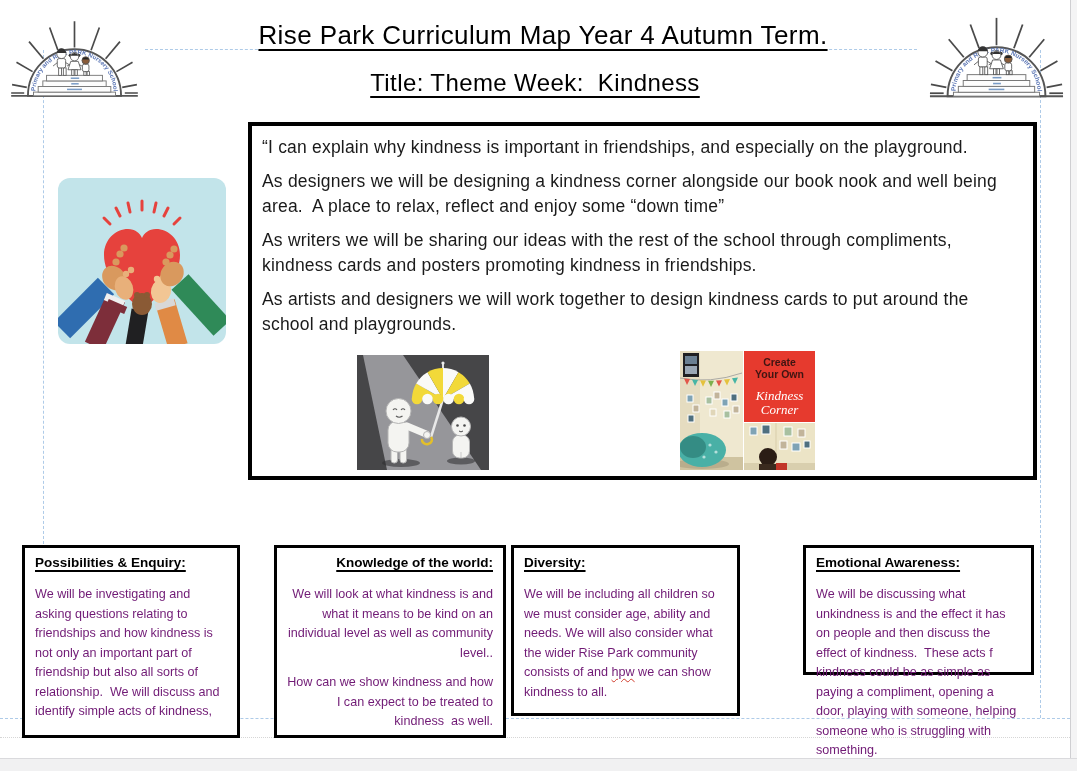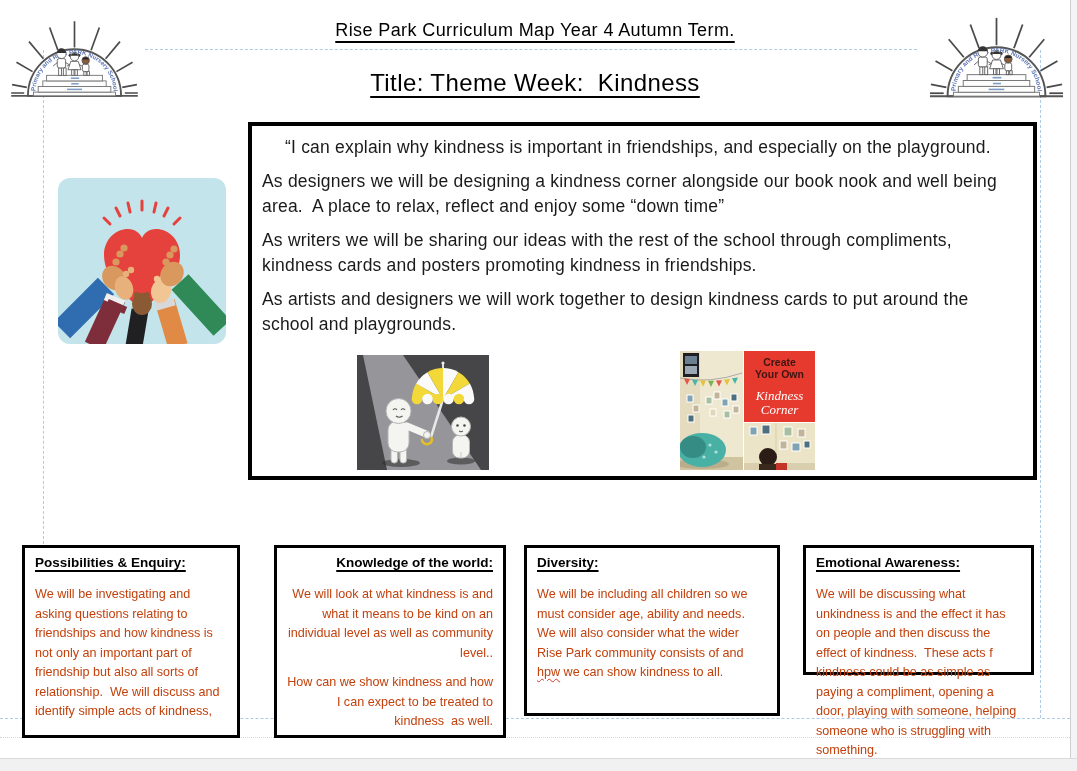--- a/index.html
+++ b/index.html
@@ -16,22 +16,22 @@
     border-top:1px dotted #cccccc; opacity:.8; }
 
   
   .right-strip { position:absolute; left:1070px; top:0; width:7px; height:758px;
     background:#f4f4f5; border-left:1px solid #cfcfd2; }
   .bottom-strip { position:absolute; left:0; top:758px; width:1077px; height:13px;
     background:#f1f1f2; border-top:1px solid #dadadd; }
 
   
   .page-title {
-    position:absolute; left:150px; top:20px; width:770px; text-align:center;
-    font-size:18px; letter-spacing:.4px; color:#000;
+    position:absolute; left:158px; top:20px; width:770px; text-align:center;
+    font-size:26px; letter-spacing:.4px; color:#000;
     text-decoration:underline; text-decoration-thickness:2px; text-underline-offset:5px;
   }
   .page-subtitle {
     position:absolute; left:150px; top:69px; width:770px; text-align:center;
     font-size:24px; letter-spacing:.4px; color:#000;
     text-decoration:underline; text-decoration-thickness:2px; text-underline-offset:5px;
   }
   .logo { position:absolute; }
   .logo-left  { left:8px;   top:12px; width:133px; height:95px; }
   .logo-right { left:928px; top:8px;  width:137px; height:100px; }
@@ -41,34 +41,34 @@
 
   
   .main-box {
     position:absolute; left:248px; top:122px; width:789px; height:358px;
     border:4px solid #000; box-sizing:border-box; background:#fff;
   }
   .main-box p {
     margin:0 0 9px 0; padding:0 10px;
     font-size:17.5px; line-height:25px; letter-spacing:.2px; color:#1a1a1a;
   }
-  .main-box p:first-child { margin-top:9px;margin-left:23px; }
+  .main-box p:first-child { margin-top:9px; }
   .umbrella-img { position:absolute; left:105px; top:229px; width:132px; height:115px; }
   .corner-img   { position:absolute; left:428px; top:225px; width:135px; height:119px; }
 
   
   .sec { position:absolute; border:3px solid #000; box-sizing:border-box;
     background:#fff; padding:7px 10px; }
   .sec-title { font-size:13.5px; font-weight:bold; color:#000;
     text-decoration:underline; text-decoration-thickness:1.5px; text-underline-offset:3px;
     margin-bottom:15px; }
-  .sec p { margin:0 0 10px 0; font-size:12.6px; line-height:19.5px; color:#c2410c; }
+  .sec p { margin:0 0 10px 0; font-size:12.6px; line-height:19.5px; color:#701a75; }
   .sec-1 { left:22px;  top:545px; width:218px; height:193px; }
   .sec-2 { left:274px; top:545px; width:232px; height:193px;text-align:right; }
-  .sec-3 { left:524px; top:545px; width:256px; height:171px; }
+  .sec-3 { left:511px; top:545px; width:229px; height:171px; }
   .sec-4 { left:803px; top:545px; width:231px; height:130px; }
   .misspelled { text-decoration:underline wavy #d03a2a; text-decoration-thickness:1px;
     text-underline-offset:2px;margin-top:20px; }
 
   svg text { font-family:"Liberation Sans", sans-serif; }
   .script-text { font-family:"Liberation Serif", serif; font-style:italic; }
 </style>
 </head>
 <body>
 

